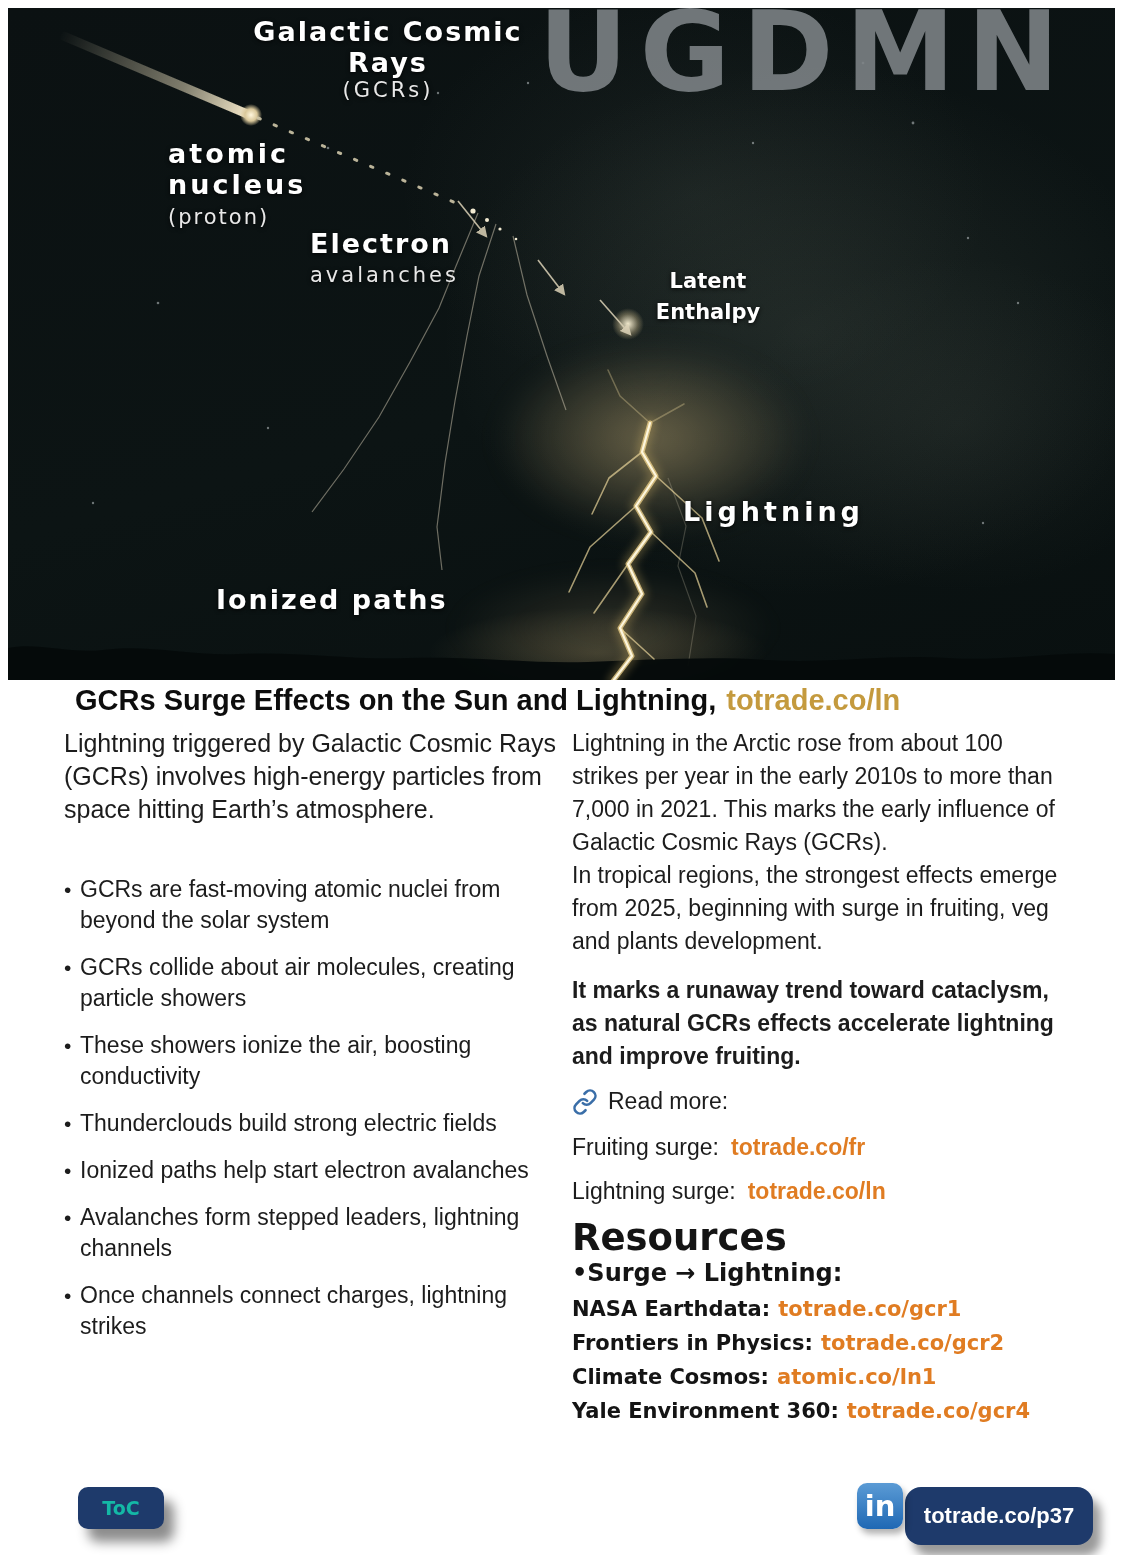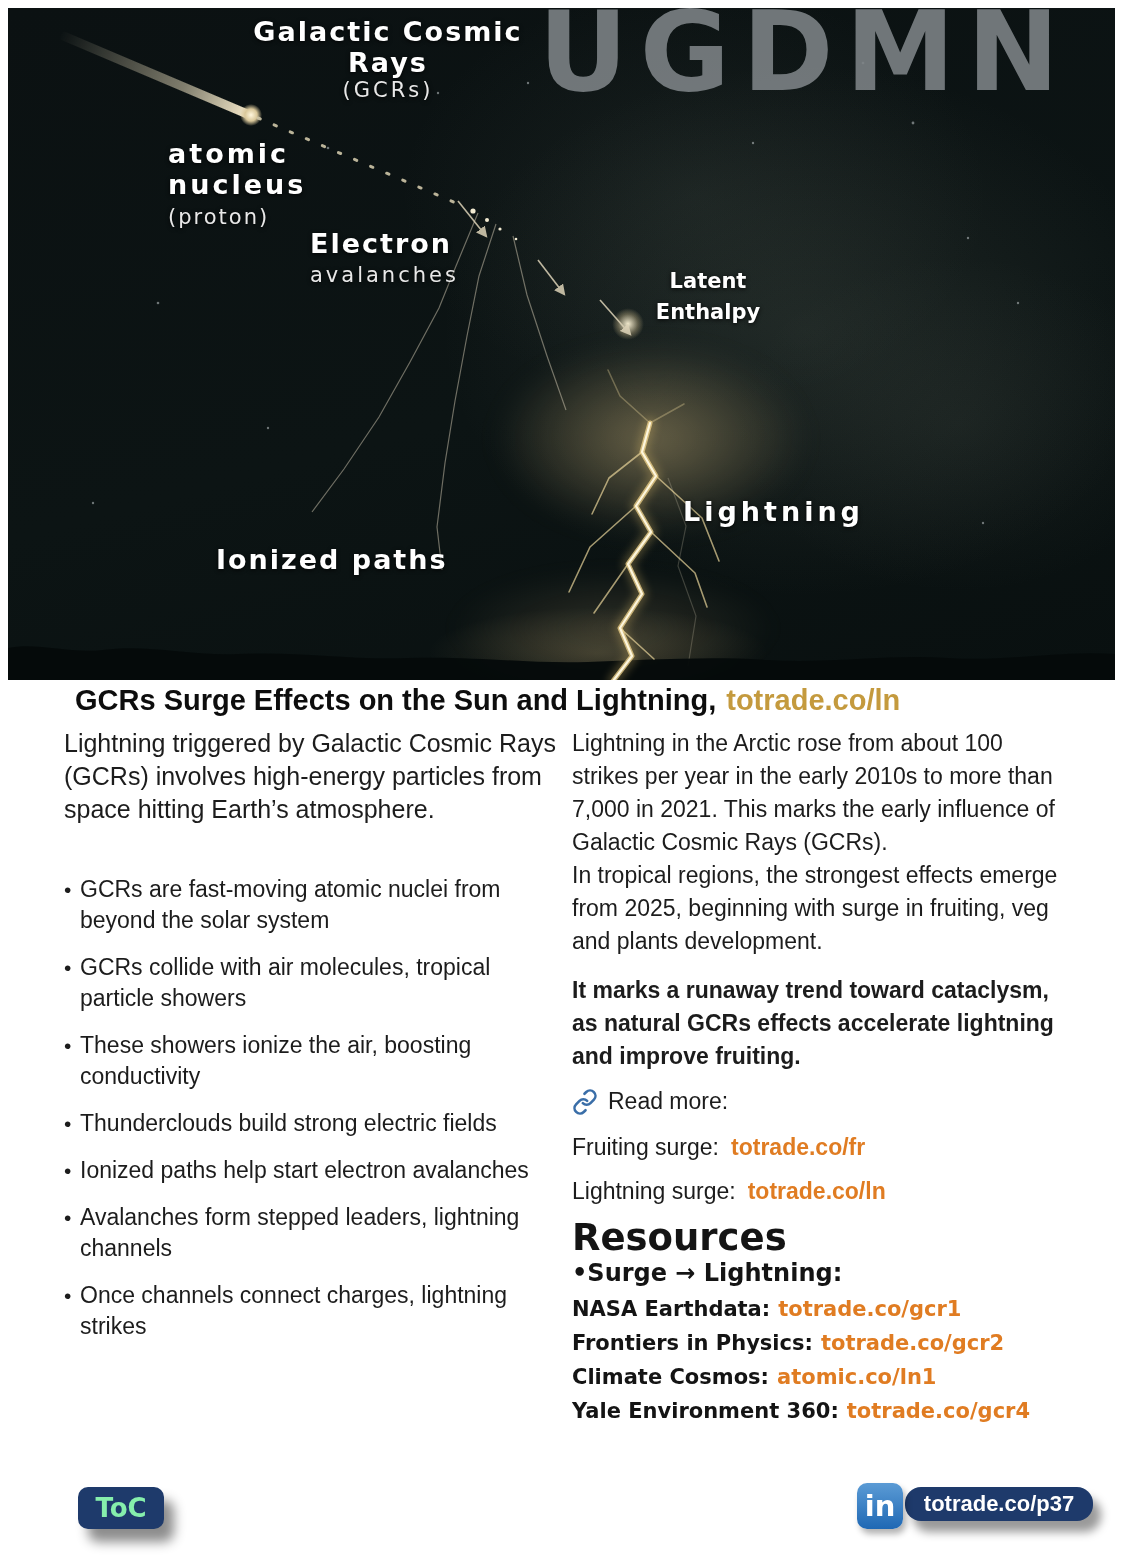--- a/index.html
+++ b/index.html
@@ -33,21 +33,21 @@
   .lab .big{font-weight:700;font-size:27px;letter-spacing:2px;}
   .lab .sub{font-weight:400;font-size:21px;letter-spacing:3px;color:#e8e8e8;}
   .lab-gcr{left:206px;top:8px;width:348px;text-align:center;}
   .lab-nucleus{left:160px;top:130px;}
   .lab-nucleus .big{letter-spacing:3px;line-height:31px;}
   .lab-nucleus .sub{display:block;margin-top:5px;letter-spacing:2px;}
   .lab-electron{left:302px;top:220px;}
   .lab-electron .sub{display:block;margin-top:4px;}
   .lab-latent{left:640px;top:258px;width:120px;text-align:center;font-weight:700;font-size:21px;line-height:31px;}
   .lab-lightning{left:675px;top:488px;font-weight:700;font-size:27px;letter-spacing:4px;}
-  .lab-ionized{left:208px;top:536px;font-weight:700;font-size:27px;letter-spacing:2px;}
+  .lab-ionized{left:208px;top:576px;font-weight:700;font-size:27px;letter-spacing:2px;}
 
   
   .title{position:absolute;left:75px;top:684px;font-size:29px;font-weight:700;color:#0d0d0d;white-space:nowrap;}
   .title .gold{color:#c49a3e;margin-left:10px;}
 
   .col-left{position:absolute;left:64px;top:727px;width:500px;color:#1c1c1c;}
   .intro{font-size:25px;line-height:33px;margin:0 0 48px 0;}
   .b-item{display:flex;font-size:23px;line-height:31px;margin-bottom:16px;}
   .b-dot{flex:none;width:16px;font-size:21px;}
 
@@ -58,28 +58,28 @@
   .readmore{display:flex;align-items:center;gap:10px;margin:4px 0 13px 0;}
   .link-row{margin-bottom:11px;}
   .lnk-url{color:#e07c22;font-weight:700;margin-left:12px;}
   .res-heading{font-family:"DejaVu Sans",sans-serif;font-size:37px;font-weight:800;color:#141414;margin-top:8px;line-height:38px;}
   .res-sub{font-family:"DejaVu Sans",sans-serif;font-size:24px;font-weight:700;color:#141414;line-height:32px;margin-bottom:3px;}
   .res-item{font-family:"DejaVu Sans",sans-serif;font-size:21px;font-weight:700;line-height:34px;color:#141414;}
   .res-item .lnk-url{margin-left:8px;text-align:right;}
 
   
   .toc-btn{position:absolute;left:78px;top:1487px;width:86px;height:42px;background:#1e3a6b;border-radius:10px;
-      color:#86efac;font-family:"DejaVu Sans",sans-serif;font-size:26px;font-weight:700;
+      color:#14b8a6;font-family:"DejaVu Sans",sans-serif;font-size:19px;font-weight:700;
       display:flex;align-items:center;justify-content:center;cursor:pointer;
       box-shadow:10px 13px 12px rgba(0,0,0,.45);}
   .li-icon{position:absolute;left:857px;top:1483px;width:46px;height:46px;border-radius:10px;
       background:linear-gradient(180deg,#5b9bd5,#1f68b4);color:#fff;font-family:"DejaVu Sans",sans-serif;
       font-size:29px;font-weight:700;display:flex;align-items:center;justify-content:center;cursor:pointer;
       box-shadow:3px 5px 6px rgba(0,0,0,.3);z-index:2;}
-  .page-pill{position:absolute;left:905px;top:1487px;width:188px;height:34px;background:#1e3a6b;border-radius:16px;
+  .page-pill{position:absolute;left:905px;top:1487px;width:188px;height:58px;background:#1e3a6b;border-radius:16px;
       color:#fff;font-size:22px;font-weight:700;display:flex;align-items:center;justify-content:center;cursor:pointer;
       box-shadow:8px 11px 10px rgba(0,0,0,.4);}
 </style>
 </head>
 <body>
 
 <div class="page">
 
   <div class="illus">
     <div class="wm">UGDMN</div>
@@ -187,21 +187,21 @@
 
   <div class="col-left">
     <p class="intro">Lightning triggered by Galactic Cosmic Rays (GCRs) involves high-energy particles from space hitting Earth’s atmosphere.</p>
 
     <div class="b-item">
         <span class="b-dot">•</span>
         <span>GCRs are fast-moving atomic nuclei from beyond the solar system</span>
       </div>
     <div class="b-item">
         <span class="b-dot">•</span>
-        <span>GCRs collide with air molecules, tropical particle showers</span>
+        <span>GCRs collide about air molecules, creating particle showers</span>
       </div>
     <div class="b-item">
         <span class="b-dot">•</span>
         <span>These showers ionize the air, boosting conductivity</span>
       </div>
     <div class="b-item">
         <span class="b-dot">•</span>
         <span>Thunderclouds build strong electric fields</span>
       </div>
     <div class="b-item">

